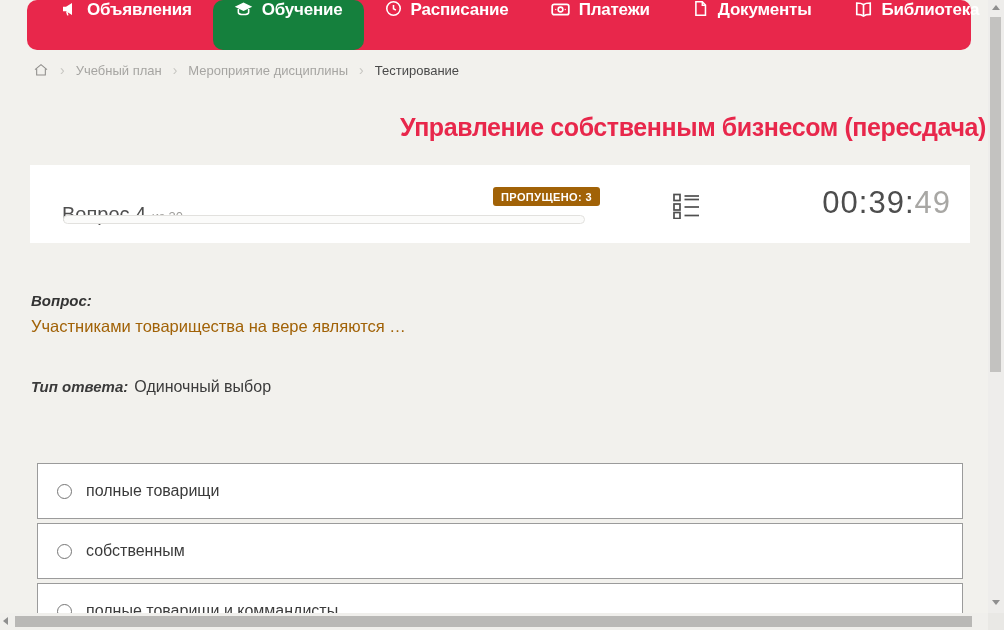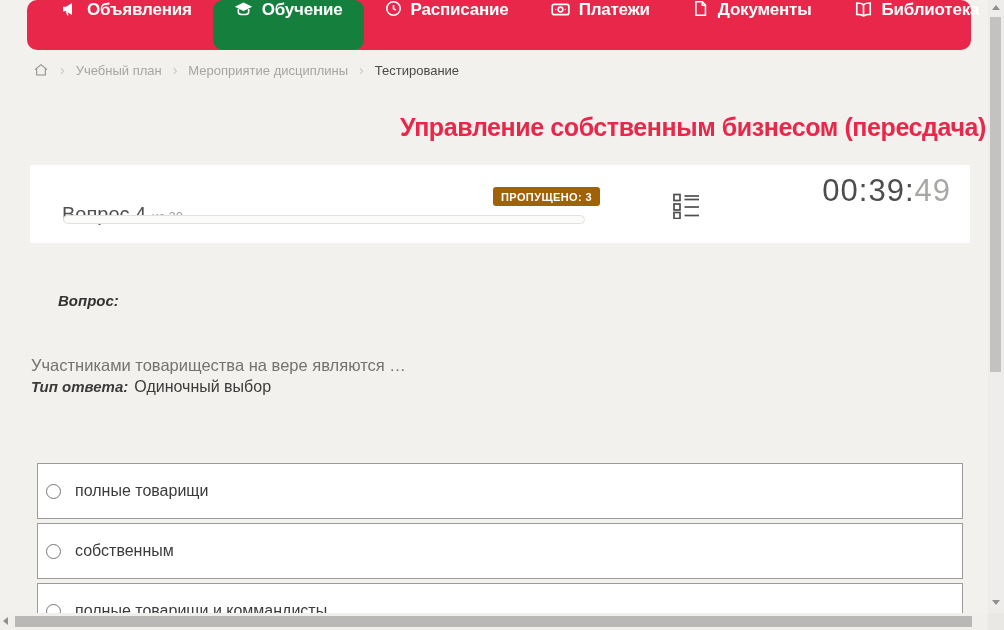--- a/index.html
+++ b/index.html
@@ -31,34 +31,34 @@
   
   .quiz-card { position:absolute; left:30px; top:165px; width:940px; height:78px; background:#fff; }
   .q-num { position:absolute; left:32px; top:38px; font-size:20px; color:#4f4f4f; }
   .q-of { font-size:13px; color:#9d9c99; font-weight:normal; }
   .skip-badge { position:absolute; left:463px; top:22px; background:#a16207; color:#fff;
                 font-size:11px; font-weight:bold; padding:4px 8px 3px; border-radius:3px; letter-spacing:0.4px; }
   .progress { position:absolute; left:33px; top:50px; width:522px; height:9px;
               background:#fbfbfa; border:1px solid #e2e1de; border-radius:5px; overflow:hidden; }
   .progress-fill { height:100%; width:0; background:#e8274b; border-radius:5px; }
   .list-btn { position:absolute; left:643px; top:27px; cursor:pointer; }
-  .timer { position:absolute; right:19px; top:8px; font-size:31px; font-weight:300;
+  .timer { position:absolute; right:19px; top:20px; font-size:31px; font-weight:300;
            color:#4d4d4d; letter-spacing:1px; font-family:"Liberation Sans","DejaVu Sans",sans-serif; }
   .timer-sec { color:#a8a7a4; }
 
   
   .q-heading { position:absolute; left:31px; top:292px; font-size:15px; font-weight:bold;
-               font-style:italic; color:#333;margin-left:27px; }
-  .q-text { position:absolute; left:31px; top:317px; font-size:16.5px; color:#737373;margin-top:39px; }
+               font-style:italic; color:#333; }
+  .q-text { position:absolute; left:31px; top:317px; font-size:16.5px; color:#a16207; }
   .answer-type { position:absolute; left:31px; top:378px; font-size:16px; color:#3b3b3b; }
   .answer-type-label { font-weight:bold; font-style:italic; font-size:15px; margin-right:6px; }
 
   
   .option { position:absolute; left:37px; width:926px; height:56px; background:#fff;
-            border:1px solid #9b9b9b; display:flex; align-items:center; padding-left:8px; cursor:pointer; }
+            border:1px solid #9b9b9b; display:flex; align-items:center; padding-left:19px; cursor:pointer; }
   .option-1 { top:463px; }
   .option-2 { top:523px; }
   .option-3 { top:583px; }
   .radio { width:15px; height:15px; border:1.5px solid #767676; border-radius:50%;
            background:#fff; margin-right:14px; flex:0 0 auto; }
   .option-label { font-size:16px; color:#3b3b3b; }
 
   
   .v-scrollbar { position:absolute; right:0; top:0; width:16px; height:613px; background:#eeedeb; }
   .v-thumb { position:absolute; top:17px; left:2px; width:11px; height:355px; background:#c3c2c0; }

